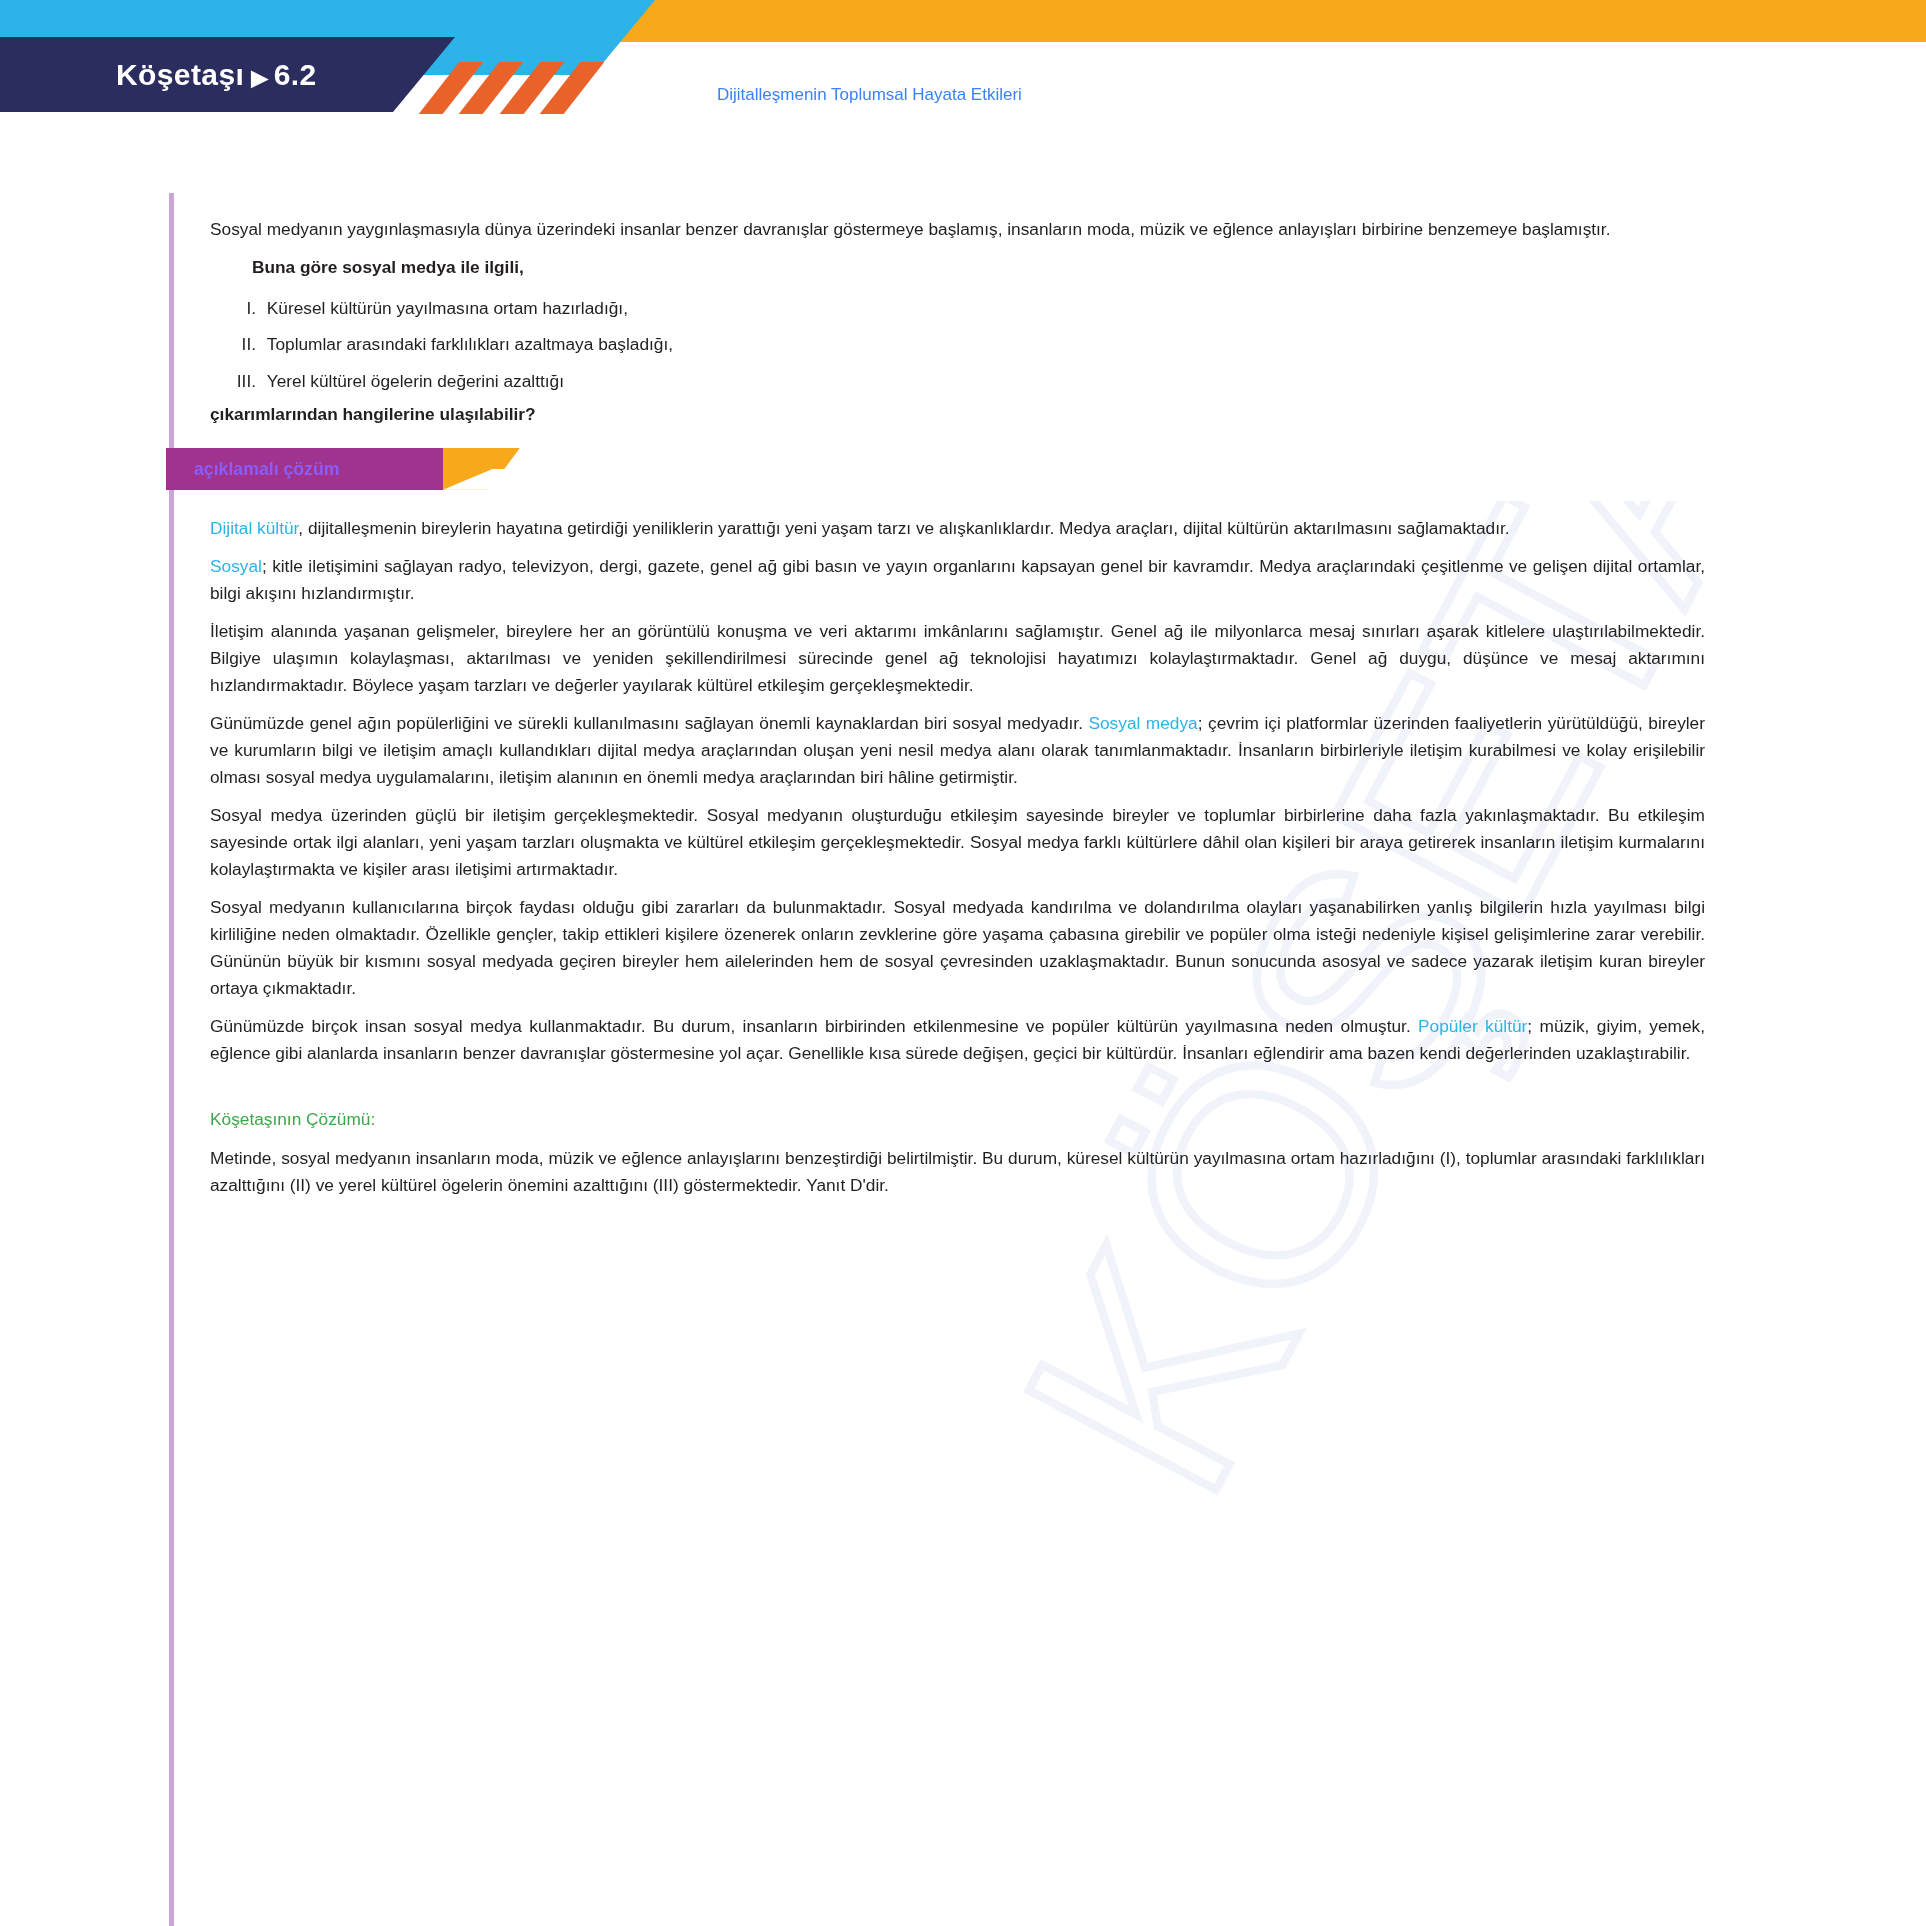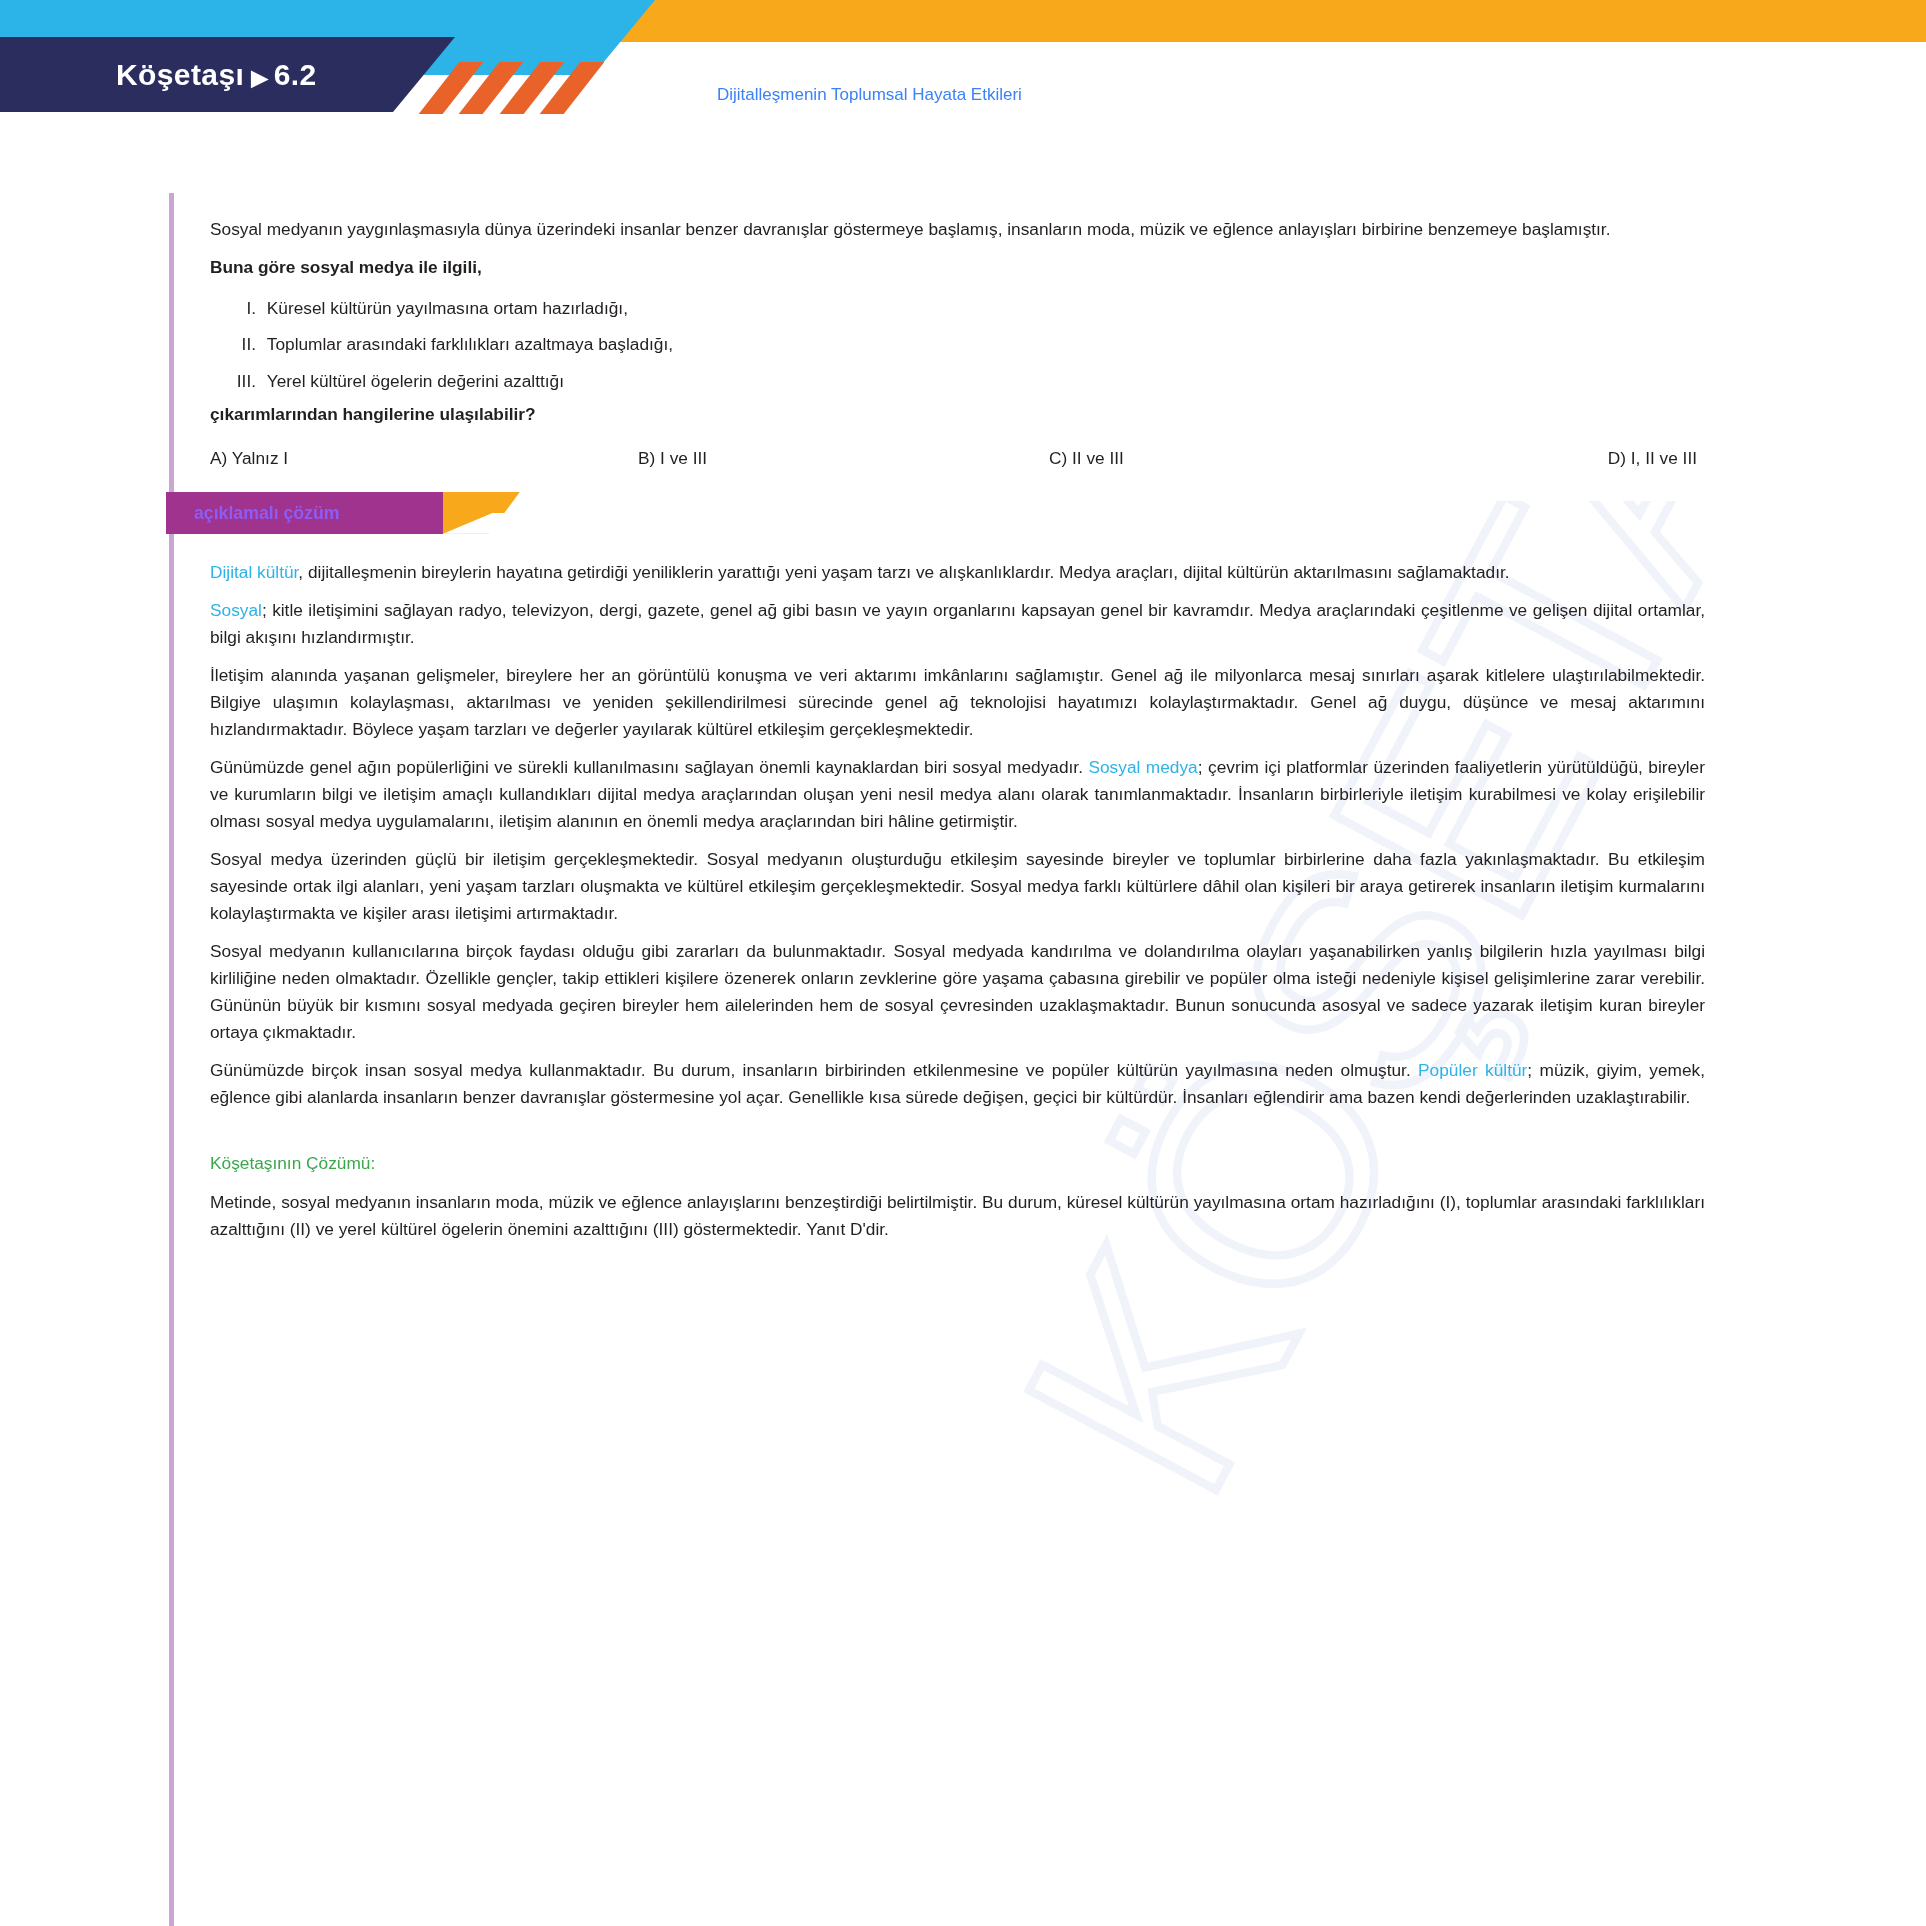--- a/index.html
+++ b/index.html
@@ -252,45 +252,39 @@
   </div>
   <div class="unit-title">Dijitalleşmenin Toplumsal Hayata Etkileri</div>
 </div>
 
 <div class="left-rule"></div>
 
 <div class="content">
 
   <p class="q-intro">Sosyal medyanın yaygınlaşmasıyla dünya üzerindeki insanlar benzer davranışlar göstermeye başlamış, insanların moda, müzik ve eğlence anlayışları birbirine benzemeye başlamıştır.</p>
 
-  <p class="bold" style="margin-bottom:14px;">Buna göre sosyal medya ile ilgili,</p>
+  <p class="bold" style="margin-bottom:14px;margin-left:42px;">Buna göre sosyal medya ile ilgili,</p>
 
   <ul class="roman-list">
     <li>
       <span class="num">I.</span>
       <span>Küresel kültürün yayılmasına ortam hazırladığı,</span>
     </li>
     <li>
       <span class="num">II.</span>
       <span>Toplumlar arasındaki farklılıkları azaltmaya başladığı,</span>
     </li>
     <li>
       <span class="num">III.</span>
       <span>Yerel kültürel ögelerin değerini azalttığı</span>
     </li>
   </ul>
 
   <div class="q-tail">çıkarımlarından hangilerine ulaşılabilir?</div>
 
-  <div class="options">
-    <div class="opt a">A) Yalnız I</div>
-    <div class="opt b">B) I ve III</div>
-    <div class="opt c">C) II ve III</div>
-    <div class="opt d">D) I, II ve III</div>
-  </div>
 
   <div class="sol-ribbon-wrap">
     <div class="sol-ribbon"></div>
     <div class="sol-ribbon-yellow"></div>
     <div class="sol-ribbon-yellow2"></div>
     <div class="sol-ribbon-text">açıklamalı çözüm</div>
   </div>
 
   <p>
     <span class="hl-blue">Dijital kültür</span><span>, dijitalleşmenin bireylerin hayatına getirdiği yeniliklerin yarattığı yeni yaşam tarzı ve alışkanlıklardır. Medya araçları, dijital kültürün aktarılmasını sağlamaktadır.</span>

